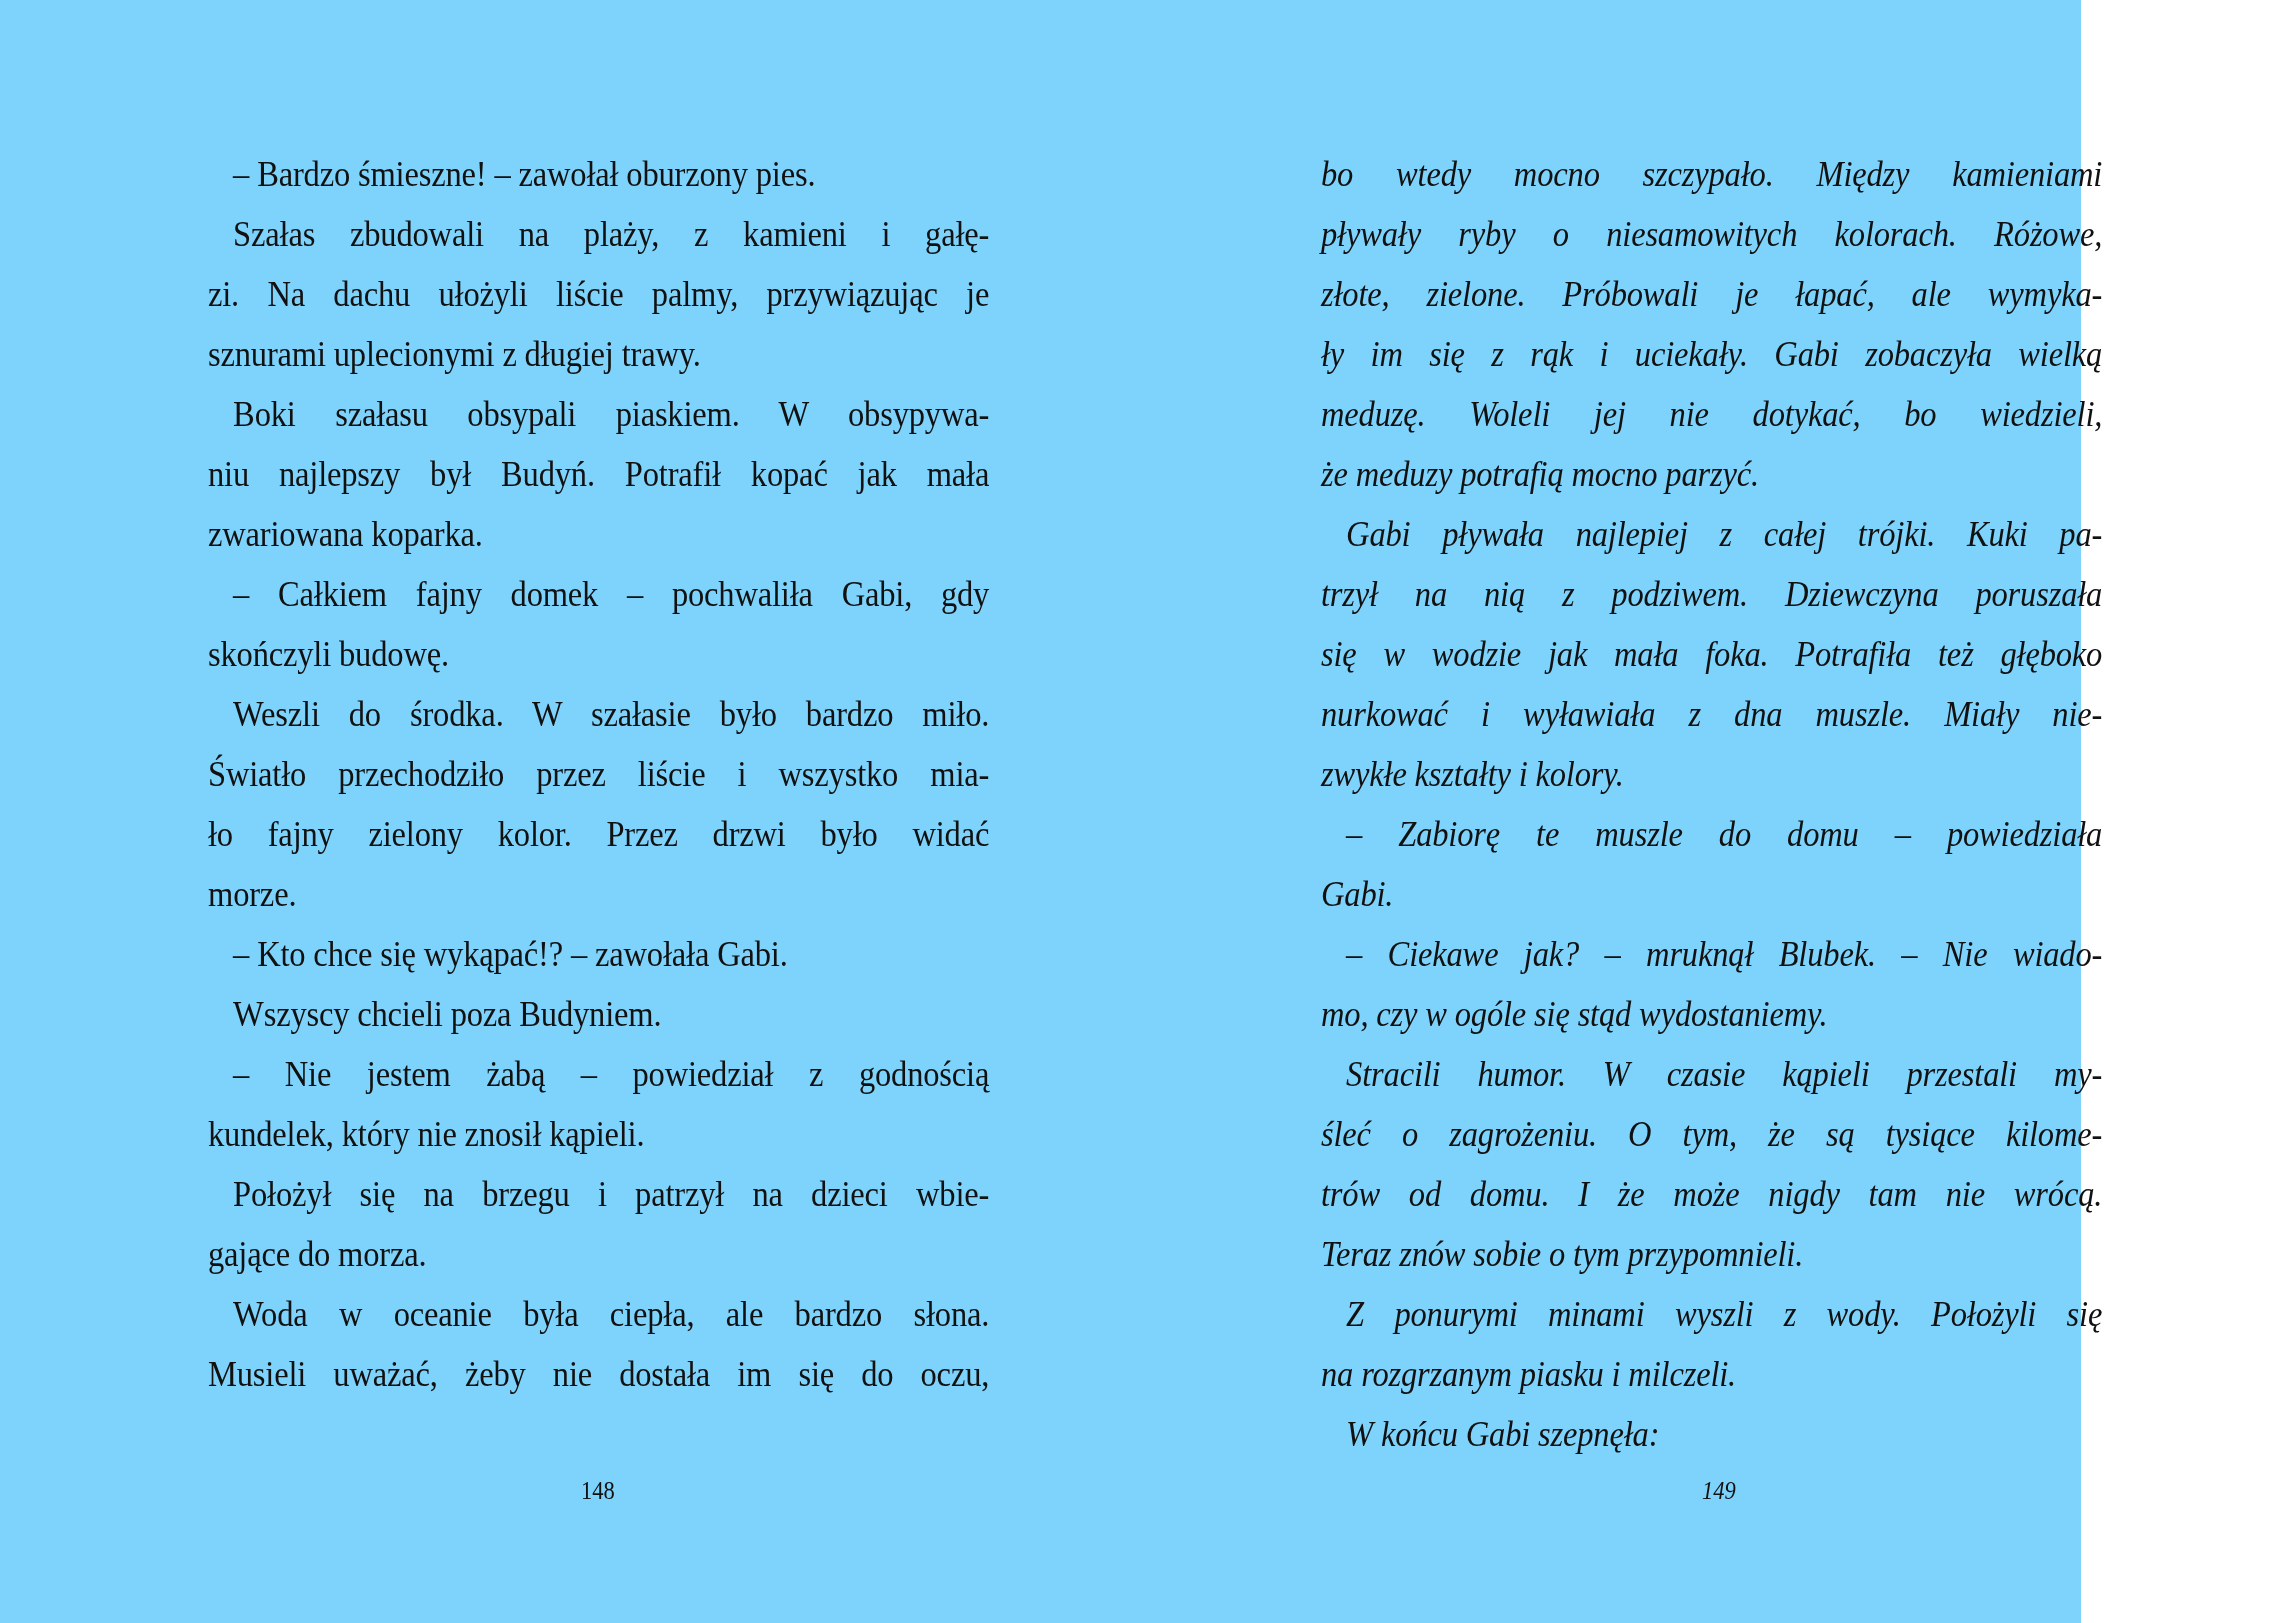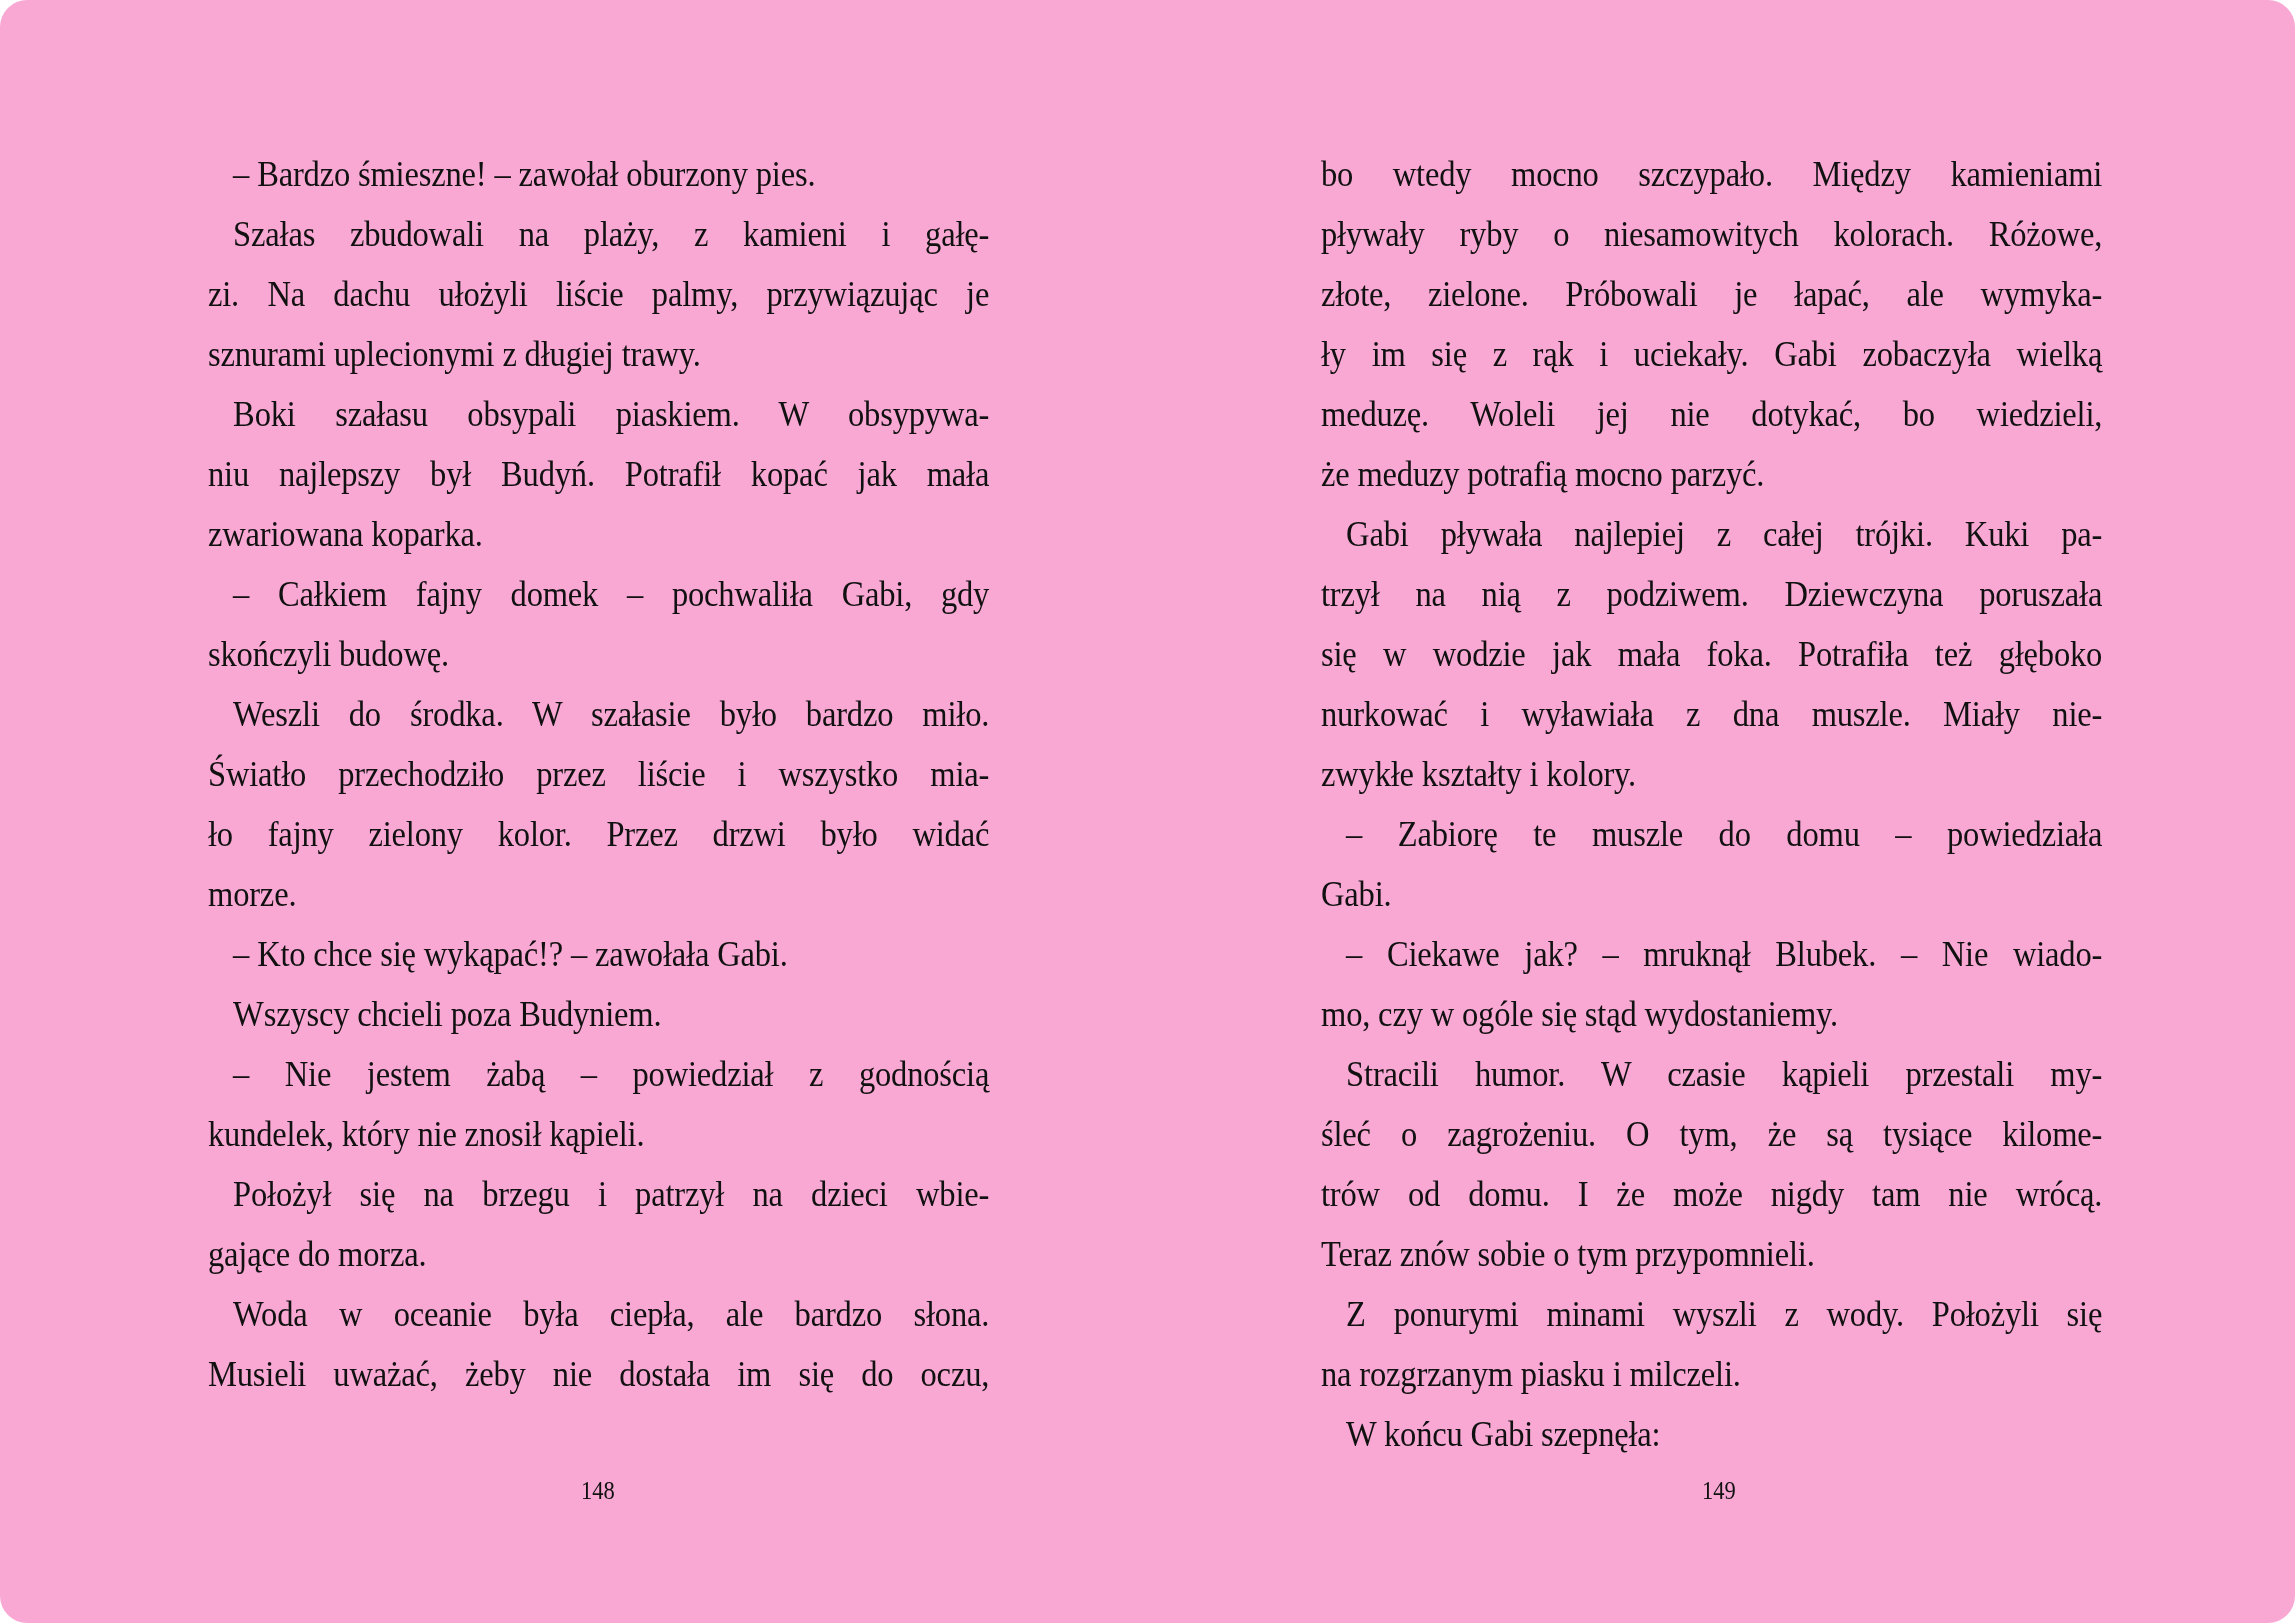--- a/index.html
+++ b/index.html
@@ -1,20 +1,20 @@
 <!DOCTYPE html>
 <html style="font-size:12.6px"><head>
 <meta charset="utf-8">
 <style>
   html, body { margin: 0; padding: 0; background: #ffffff; }
   body { width: 2295px; height: 1623px; position: relative; overflow: hidden; }
-  .spread { position: absolute; left: 0; top: 0; width: 2295px; height: 1623px; background: #f9a8d4; border-radius: 27px; }
+  .spread { position: absolute; left: 0; top: 0; width: 2081px; height: 1623px; background: #7dd3fc; }
   .page { position: absolute; top: 0; height: 1623px; }
   .page.left { left: 0; width: 1148px; }
-  .page.right { left: 1148px; width: 1148px; }
+  .page.right { left: 1148px; width: 1148px; font-style: italic; }
   .textblock { position: absolute; top: 145px; width: 782px; }
   .page.left .textblock { left: 208px; }
   .page.right .textblock { left: 173px; }
   .line {
     display: block;
     height: 60px;
     line-height: 60px;
     font-family: "Liberation Serif", "DejaVu Serif", serif;
     font-size: 35px;
     color: #111111;

